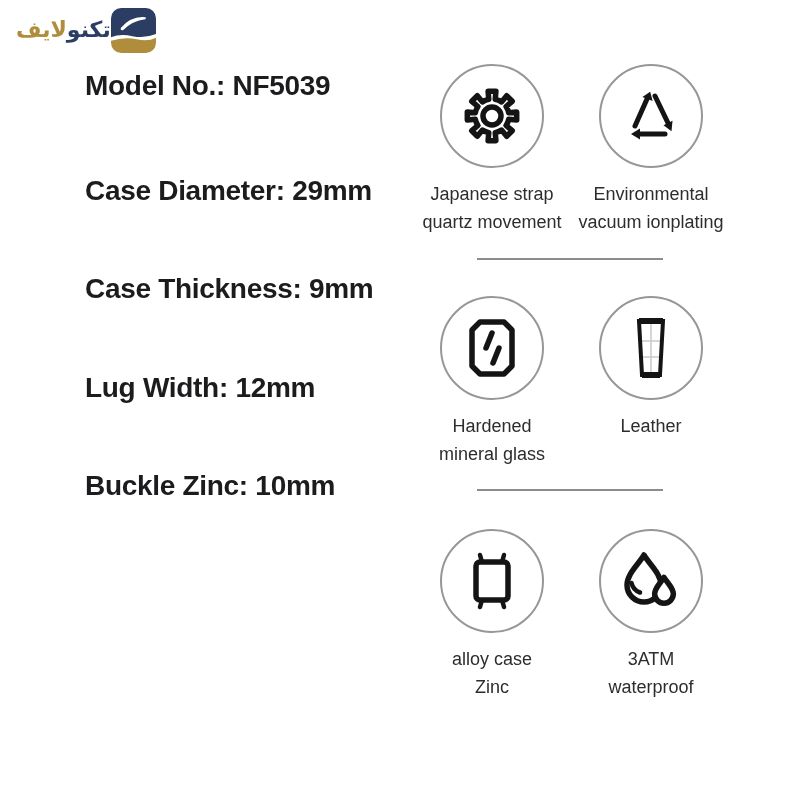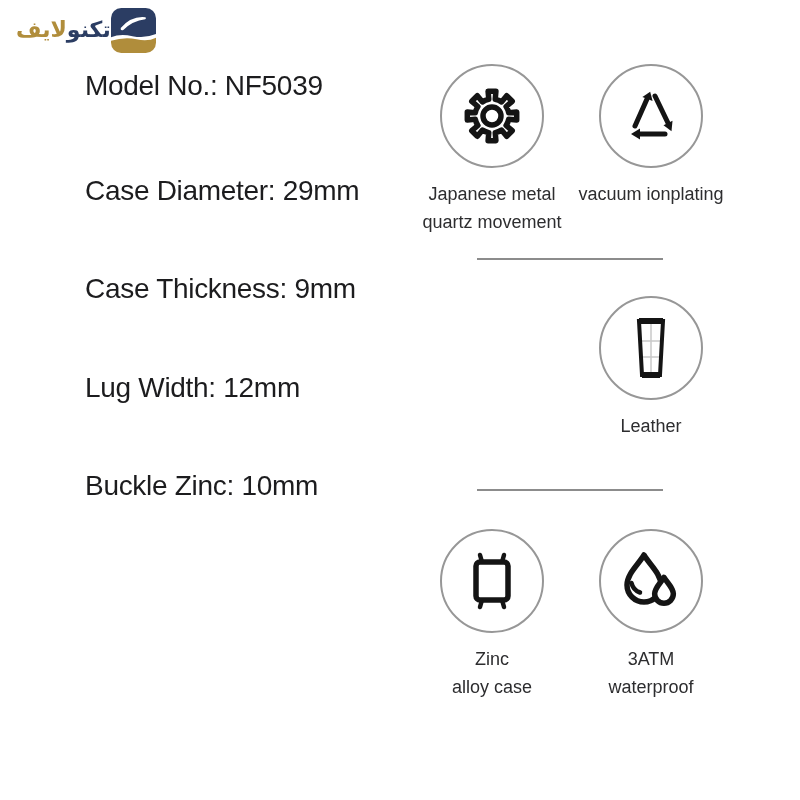--- a/index.html
+++ b/index.html
@@ -8,21 +8,21 @@
     font-family:"Liberation Sans","DejaVu Sans",sans-serif;
   }
   
   .logo{position:absolute;left:16px;top:7px;display:flex;align-items:center;}
   .logo-text{font-family:"DejaVu Sans",sans-serif;font-size:22px;font-weight:bold;line-height:46px;direction:rtl;}
   .logo-text .navy{color:#2b3d63;}
   .logo-text .gold{color:#b08d3b;}
   .logo-mark{width:45px;height:45px;display:block;}
   
   .spec{
-    position:absolute;left:85px;font-size:28px;font-weight:400;color:#1c1c1e;
+    position:absolute;left:85px;font-size:28px;font-weight:700;color:#1c1c1e;
     letter-spacing:-0.3px;white-space:nowrap;line-height:32px;
   }
   
   .feature-cell{position:absolute;width:180px;text-align:center;}
   .feature-circle{
     width:100px;height:100px;border:2px solid #979797;border-radius:50%;
     margin:0 auto;display:flex;align-items:center;justify-content:center;background:#fff;
   }
   .feature-label{margin-top:12px;font-size:18px;line-height:28px;color:#2d2d2f;font-weight:500;}
   .divider{position:absolute;left:477px;width:186px;height:2px;background:#8c8c8c;}
@@ -71,21 +71,21 @@
                      A 17,17 0 0 1 -9.51,14.09 L -14.69,20.22 L -20.22,14.69 L -14.09,9.51
                      A 17,17 0 0 1 -16.69,3.24 L -24.69,3.91 L -24.69,-3.91 L -16.69,-3.24
                      A 17,17 0 0 1 -14.09,-9.51 L -20.22,-14.69 L -14.69,-20.22 L -9.51,-14.09
                      A 17,17 0 0 1 -3.24,-16.69 Z"></path>
             <circle r="9"></circle>
           </g>
         </svg>
       </span>
     </div>
     <div class="feature-label">
-      <div>Japanese metal</div>
+      <div>Japanese strap</div>
       <div>quartz movement</div>
     </div>
   </div>
 
   <div class="feature-cell" style="left:561px;top:64px">
     <div class="feature-circle">
       <span>
         <svg class="icon-svg" width="64" height="64" viewBox="-32 -32 64 64">
           <g stroke="#141414" fill="none" stroke-width="5" stroke-linecap="round" stroke-linejoin="round">
             <path d="M -16,10 L -4,-17"></path>
@@ -94,26 +94,44 @@
           </g>
           <g fill="#141414">
             <polygon points="-0.8,-24.3 1.6,-15 -8.6,-19"></polygon>
             <polygon points="20.5,15.2 21.5,4.8 12.5,9.2"></polygon>
             <polygon points="-20,18 -11,12.5 -11,23.5"></polygon>
           </g>
         </svg>
       </span>
     </div>
     <div class="feature-label">
+      <div>Environmental</div>
       <div>vacuum ionplating</div>
     </div>
   </div>
 
   <div class="divider" style="top:258px"></div>
 
+  <div class="feature-cell" style="left:402px;top:296px">
+    <div class="feature-circle">
+      <span>
+        <svg class="icon-svg" width="64" height="64" viewBox="-32 -32 64 64">
+          <g stroke="#141414" fill="none" stroke-width="5.5" stroke-linejoin="round" stroke-linecap="round">
+            <polygon points="-12,-26 12,-26 20,-18 20,18 12,26 -12,26 -20,18 -20,-18"></polygon>
+            <path d="M 0,-15 L -6,0"></path>
+            <path d="M 7,0 L 1,15"></path>
+          </g>
+        </svg>
+      </span>
+    </div>
+    <div class="feature-label">
+      <div>Hardened</div>
+      <div>mineral glass</div>
+    </div>
+  </div>
 
   <div class="feature-cell" style="left:561px;top:296px">
     <div class="feature-circle">
       <span>
         <svg class="icon-svg" width="64" height="64" viewBox="-32 -32 64 64">
           <g stroke="#c9c9c9" stroke-width="1.5" fill="none">
             <path d="M 0,-25 L 0,25"></path>
             <path d="M -11,-7 L 11,-7"></path>
             <path d="M -10,9 L 10,9"></path>
           </g>
@@ -138,22 +156,22 @@
             <path d="M -10,-19 L -12,-26"></path>
             <path d="M 10,-19 L 12,-26"></path>
             <path d="M -10,19 L -12,26"></path>
             <path d="M 10,19 L 12,26"></path>
           </g>
           <rect x="-16" y="-19" width="32" height="38" rx="4" stroke="#141414" stroke-width="5.5" fill="#ffffff"></rect>
         </svg>
       </span>
     </div>
     <div class="feature-label">
+      <div>alloy case</div>
       <div>Zinc</div>
-      <div>alloy case</div>
     </div>
   </div>
 
   <div class="feature-cell" style="left:561px;top:529px">
     <div class="feature-circle">
       <span>
         <svg class="icon-svg" width="64" height="64" viewBox="-32 -32 64 64">
           <g transform="translate(-7,-3)">
             <path d="M0,-23 C 6,-13 17,-4 17,7 A 17,17 0 1 1 -17,7 C -17,-4 -6,-13 0,-23 Z" fill="none" stroke="#141414" stroke-width="5.5" stroke-linejoin="round"></path>
             <path d="M -12.5,5 A 13,13 0 0 0 -4,14.5" fill="none" stroke="#141414" stroke-width="4.5" stroke-linecap="round"></path>

